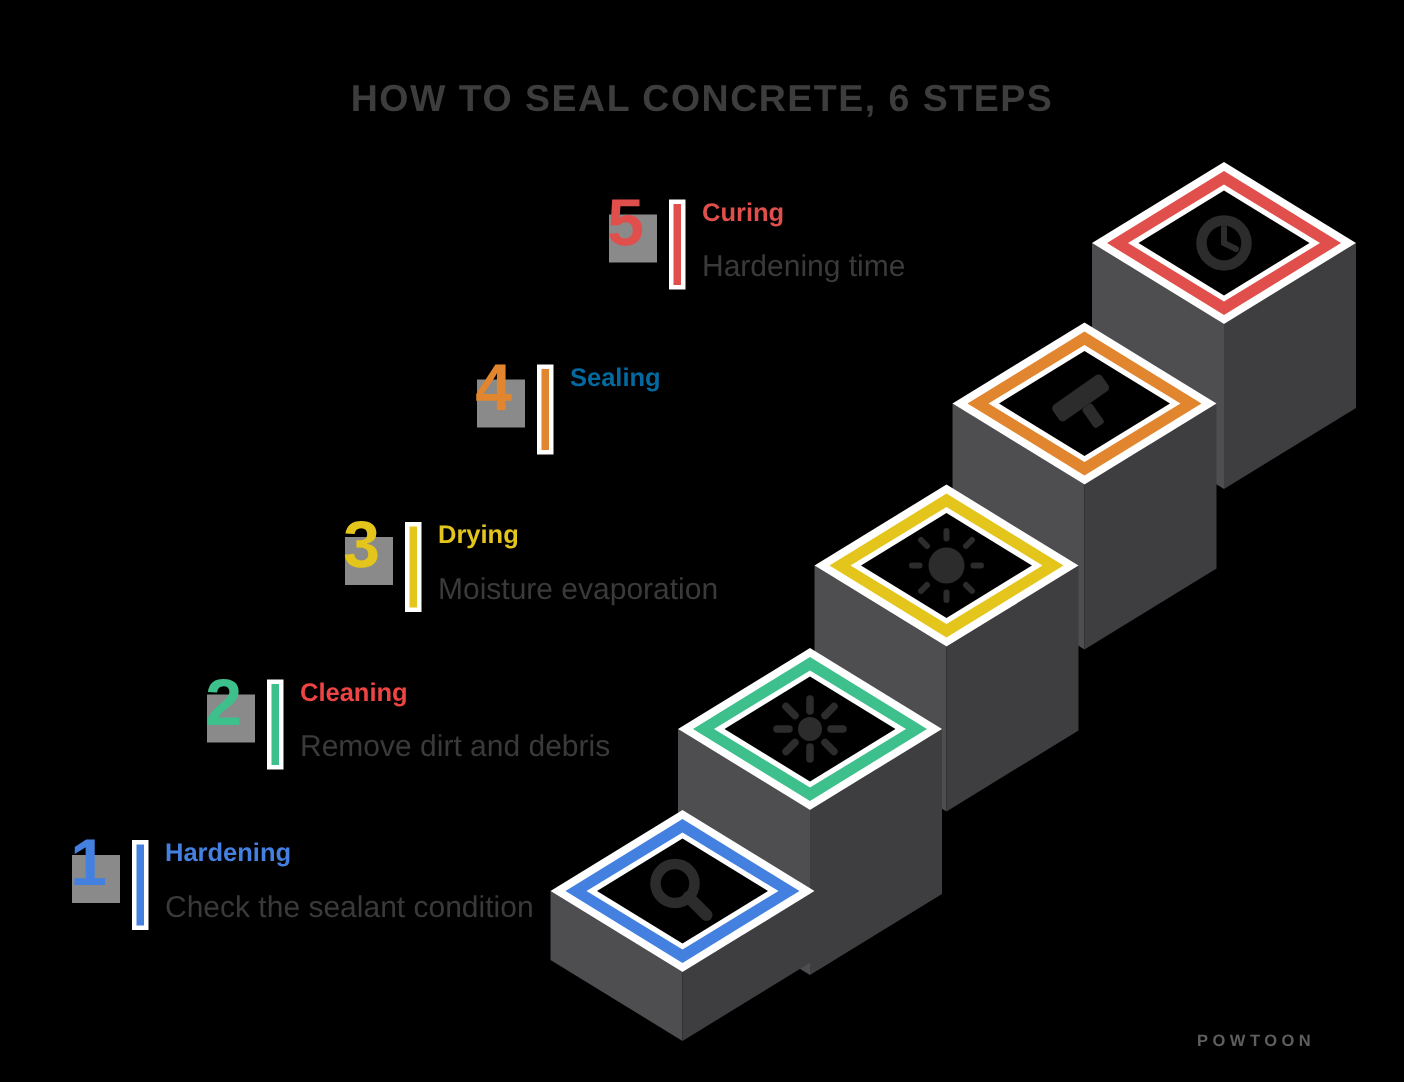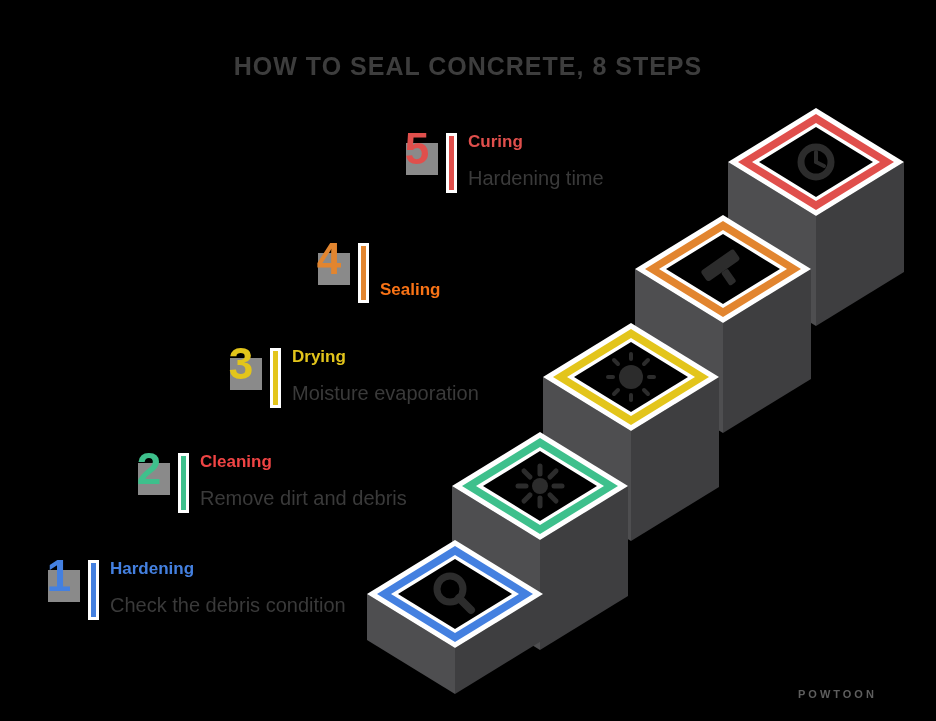--- a/index.html
+++ b/index.html
@@ -29,21 +29,21 @@
   .step-label{font-size:17px;font-weight:bold;line-height:1;}
   .step-desc{margin-top:17px;font-size:20px;line-height:1.1;}
   .watermark{position:absolute;left:798px;top:688px;font-size:11px;
        font-weight:bold;letter-spacing:3px;}
 </style>
 </head>
 <body>
 
 <div class="stage">
 
-  <div class="title" style="color: rgb(61, 61, 61);">HOW TO SEAL CONCRETE, 8 STEPS</div>
+  <div class="title" style="color: rgb(61, 61, 61);">HOW TO SEAL CONCRETE, 6 STEPS</div>
 
   <svg class="staircase" width="936" height="721" viewBox="0 0 936 721">
 
     <g>
       <polygon points="728,162 816,216 816,326 728,272" fill="#4e4e50"></polygon>
       <polygon points="816,216 904,162 904,272 816,326" fill="#3e3e40"></polygon>
       <path d="M728,162 L816,108 L904,162 L816,216 Z" fill="#ffffff"></path>
       <path d="M738,162 L816,114 L894,162 L816,210 Z" fill="#e04f4c"></path>
       <path d="M752,162 L816,123 L880,162 L816,201 Z" fill="#ffffff"></path>
       <path d="M759,162 L816,127 L873,162 L816,197 Z" fill="#000000"></path>
@@ -137,21 +137,21 @@
 
   <div class="step-row row-s4">
     <div class="num-wrap">
       <div class="num-shadow" style="background: rgb(138, 138, 138);"></div>
       <span class="num" style="color: rgb(226, 133, 47);">4</span>
     </div>
     <div class="bar-outline">
       <div class="bar" style="background: rgb(226, 133, 47);"></div>
     </div>
     <div class="texts">
-      <div class="step-label" style="color: #f97316; margin-top: 38px;">Sealing</div>
+      <div class="step-label" style="color: #0369a1;">Sealing</div>
     </div>
   </div>
 
   <div class="step-row row-s3">
     <div class="num-wrap">
       <div class="num-shadow" style="background: rgb(138, 138, 138);"></div>
       <span class="num" style="color: rgb(227, 197, 27);">3</span>
     </div>
     <div class="bar-outline">
       <div class="bar" style="background: rgb(227, 197, 27);"></div>
@@ -179,18 +179,18 @@
   <div class="step-row row-s1">
     <div class="num-wrap">
       <div class="num-shadow" style="background: rgb(138, 138, 138);"></div>
       <span class="num" style="color: rgb(68, 128, 224);">1</span>
     </div>
     <div class="bar-outline">
       <div class="bar" style="background: rgb(68, 128, 224);"></div>
     </div>
     <div class="texts">
       <div class="step-label" style="color: rgb(68, 128, 224);">Hardening</div>
-      <div class="step-desc" style="color: rgb(58, 58, 58);">Check the debris condition</div>
+      <div class="step-desc" style="color: rgb(58, 58, 58);">Check the sealant condition</div>
     </div>
   </div>
 
   <div class="watermark" style="color: rgb(94, 94, 94);">POWTOON</div>
 </div>
 
 </body></html>

